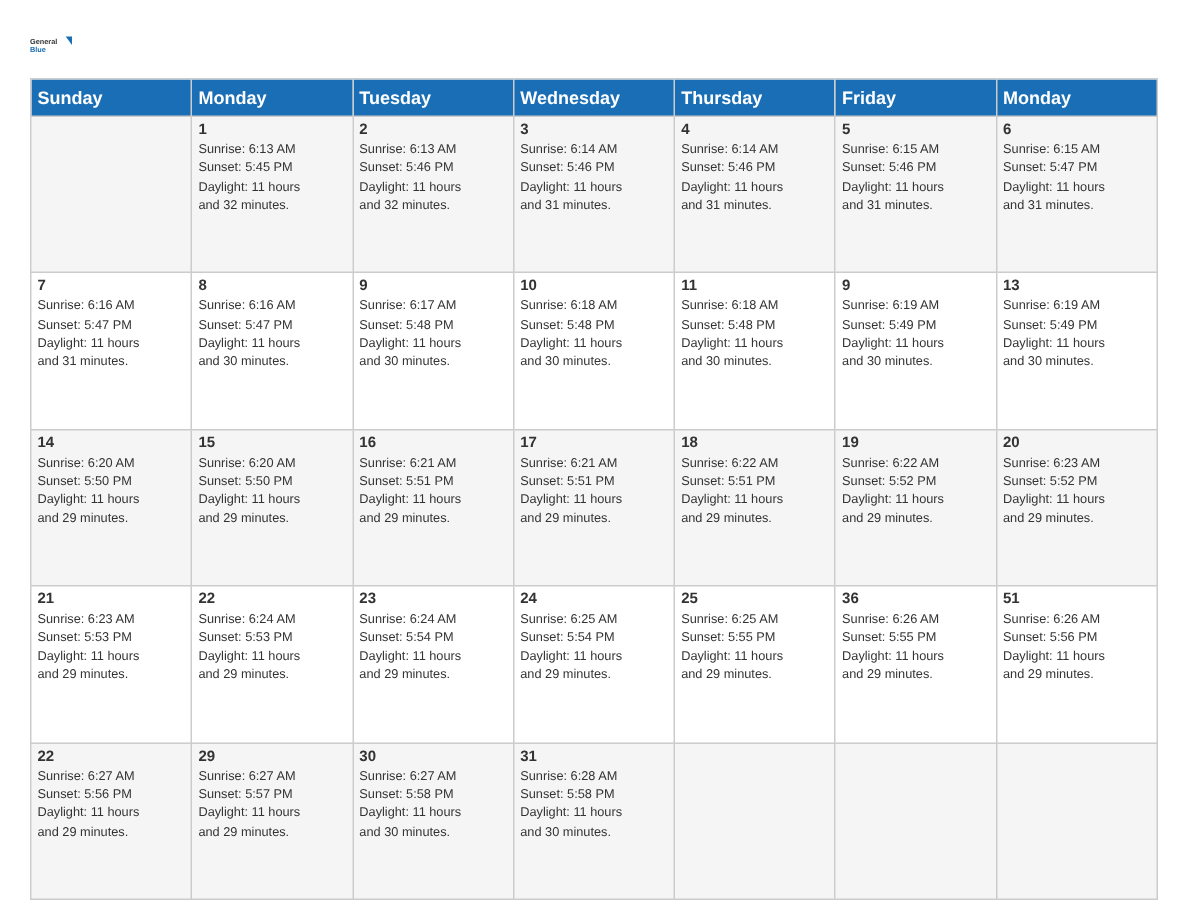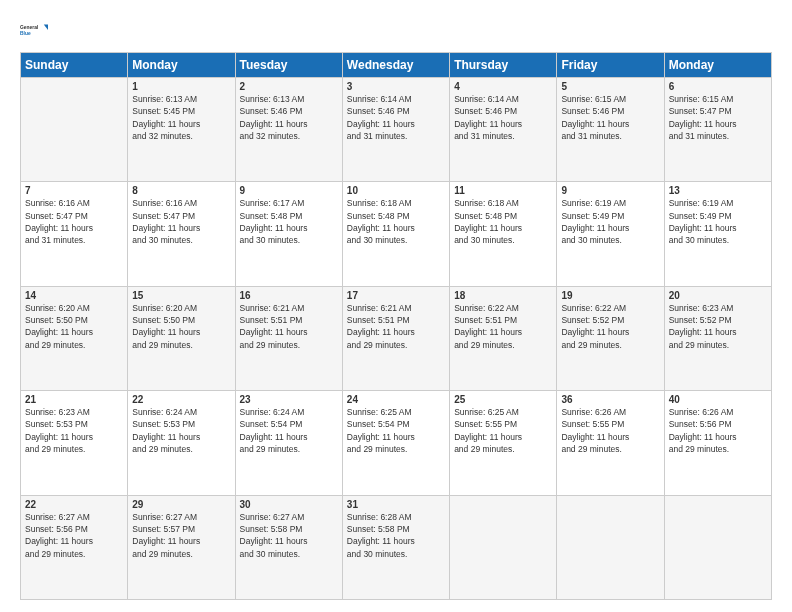--- a/index.html
+++ b/index.html
@@ -301,21 +301,21 @@
 and 29 minutes.</div>
           </td>
           <td>
             <span class="day-num">36</span>
             <div class="day-info" style="white-space: pre-line;">Sunrise: 6:26 AM
 Sunset: 5:55 PM
 Daylight: 11 hours
 and 29 minutes.</div>
           </td>
           <td>
-            <span class="day-num">40</span>
+            <span class="day-num">51</span>
             <div class="day-info" style="white-space: pre-line;">Sunrise: 6:26 AM
 Sunset: 5:56 PM
 Daylight: 11 hours
 and 29 minutes.</div>
           </td>
         </tr>
         <tr>
           <td>
             <span class="day-num">22</span>
             <div class="day-info" style="white-space: pre-line;">Sunrise: 6:27 AM

